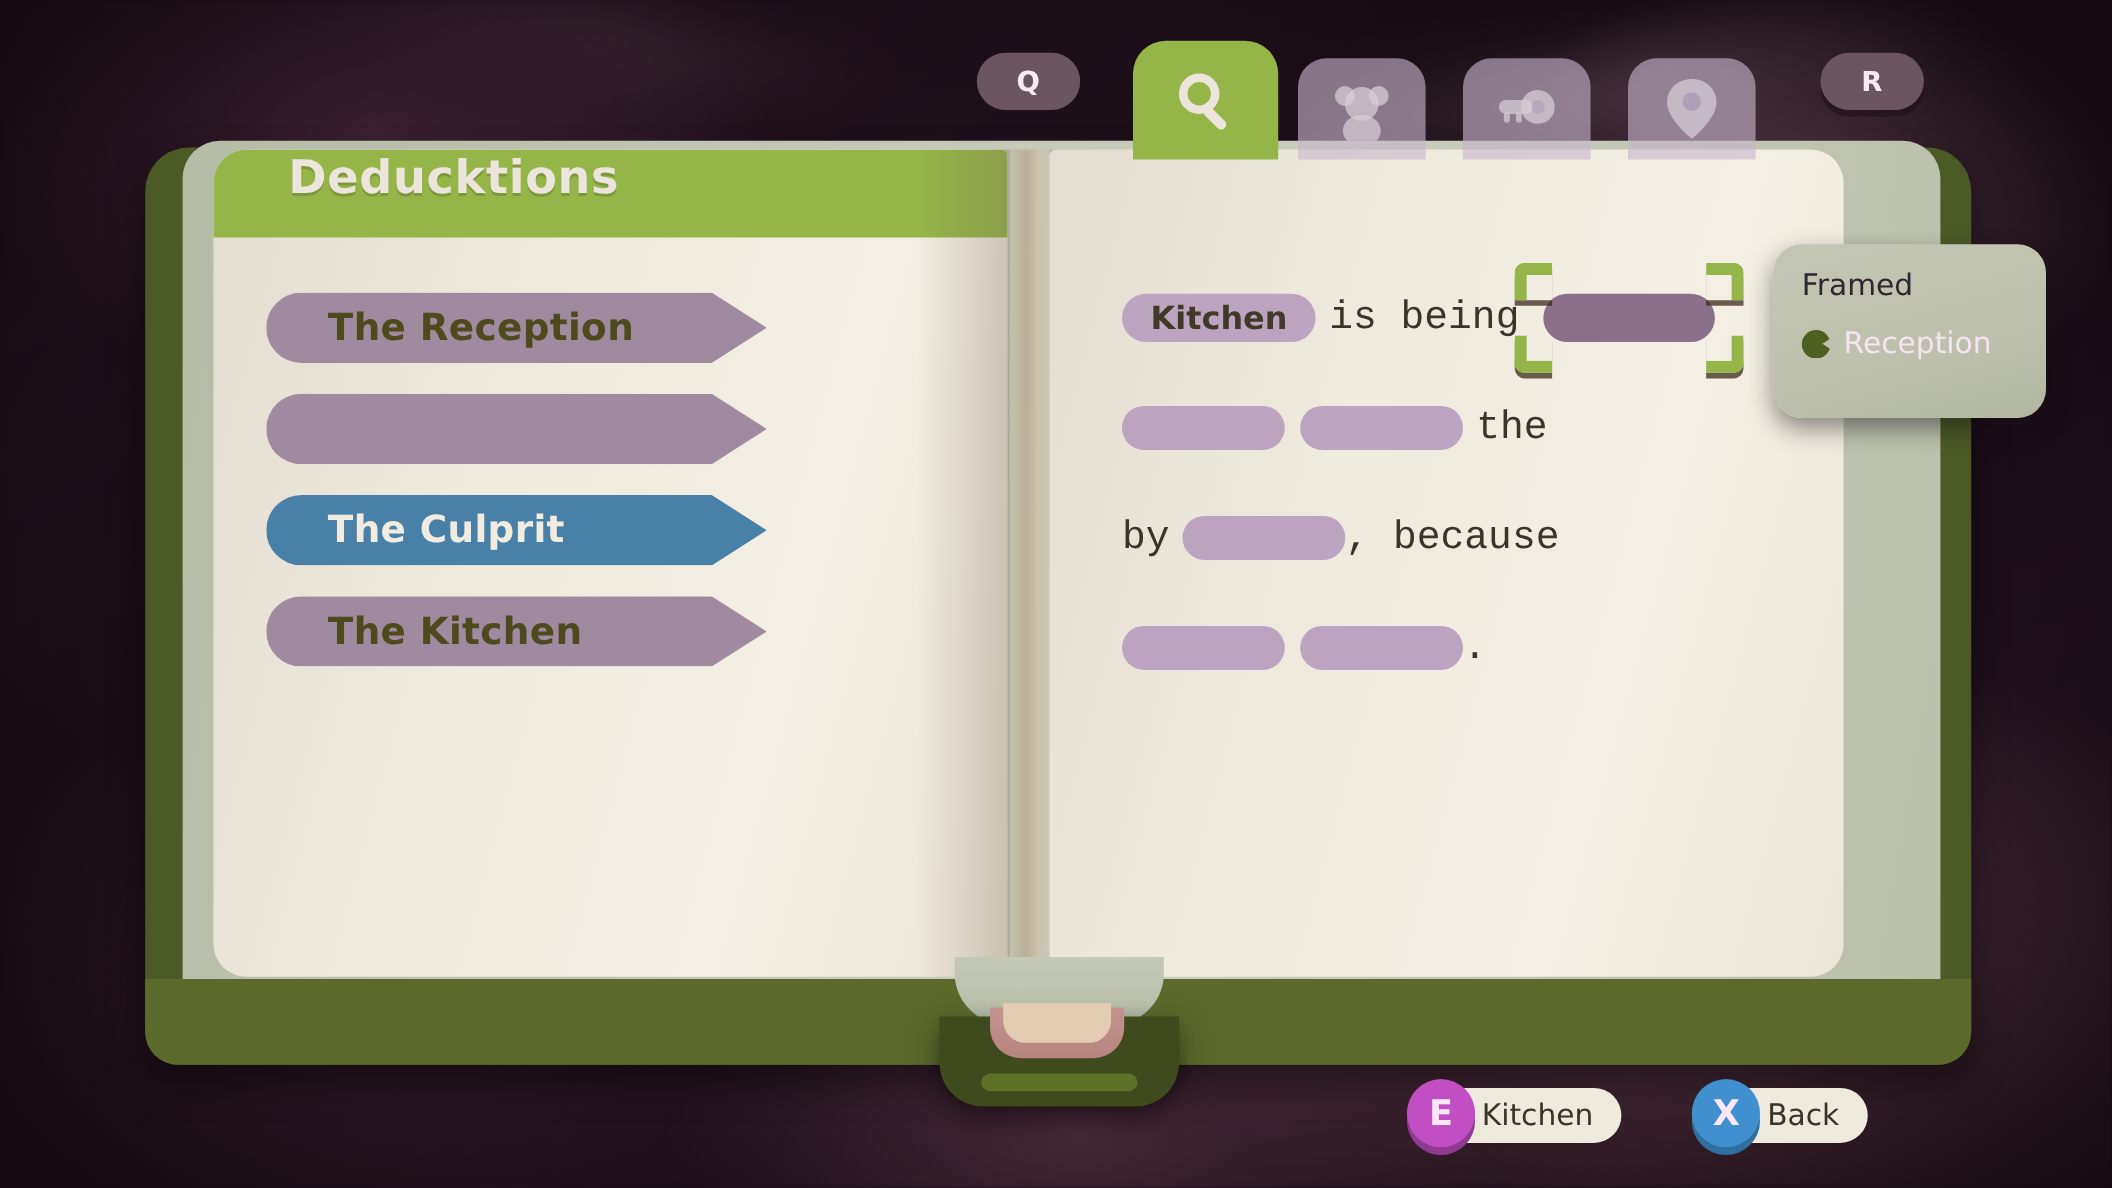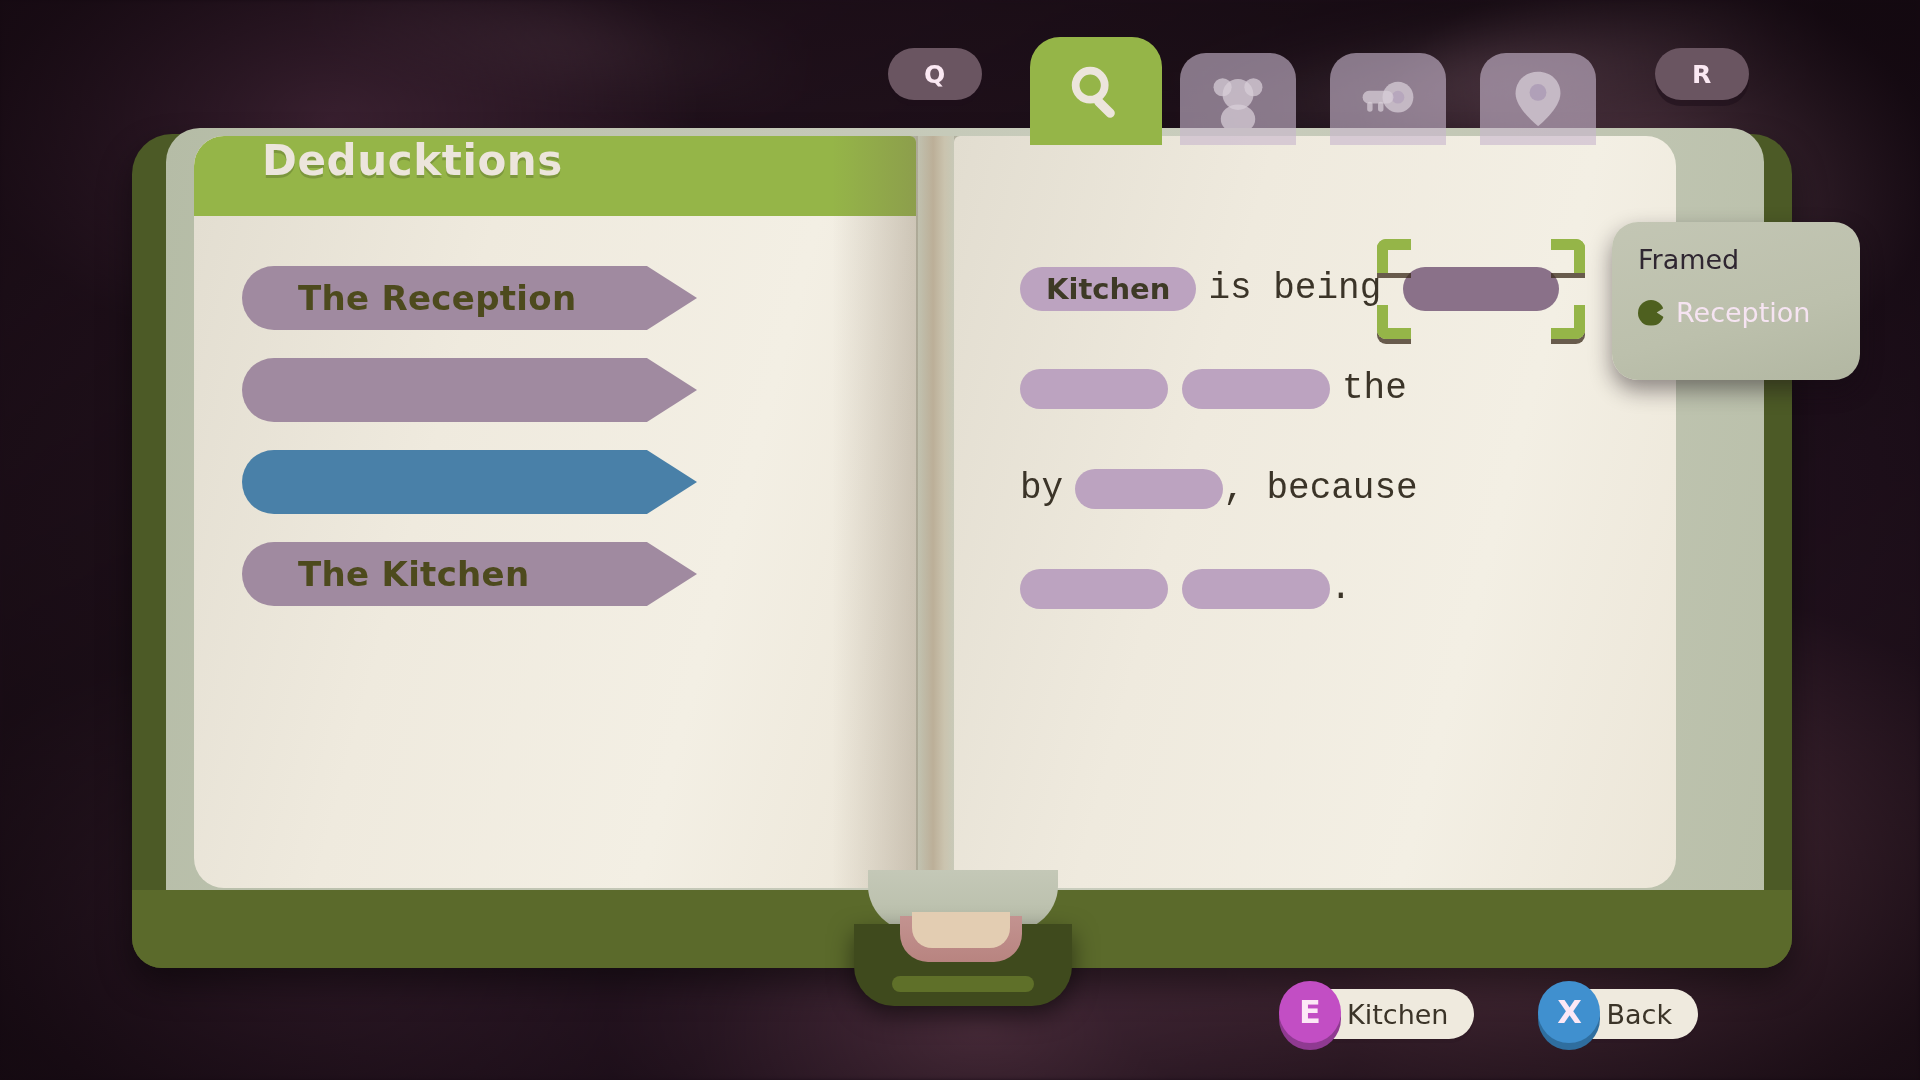--- a/index.html
+++ b/index.html
@@ -407,20 +407,21 @@
         </div>
 
         <div class="ded-item">
           <div class="ded-shadow"></div>
           <div class="ded-shape"></div>
         </div>
 
         <div class="ded-item selected">
           <div class="ded-shadow"></div>
           <div class="ded-shape"></div>
+          <div class="ded-label">The Culprit</div>
         </div>
 
         <div class="ded-item">
           <div class="ded-shadow"></div>
           <div class="ded-shape"></div>
           <div class="ded-label">The Kitchen</div>
         </div>
 
       </div>
     </div>

